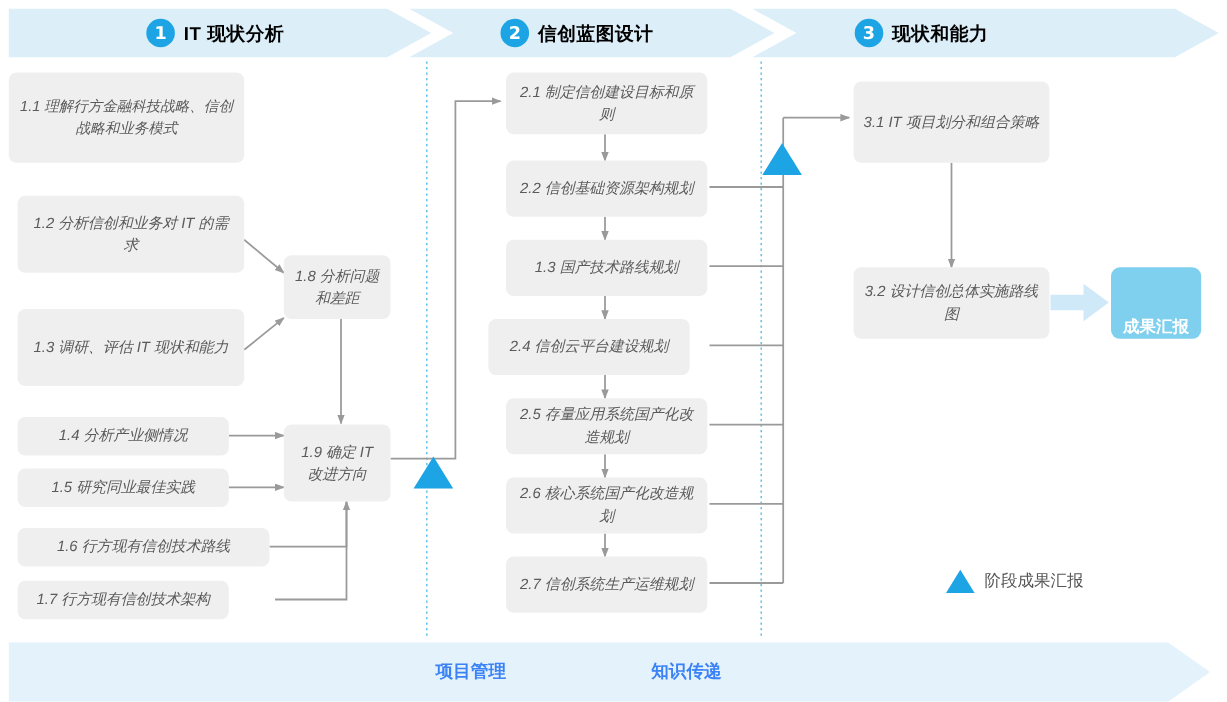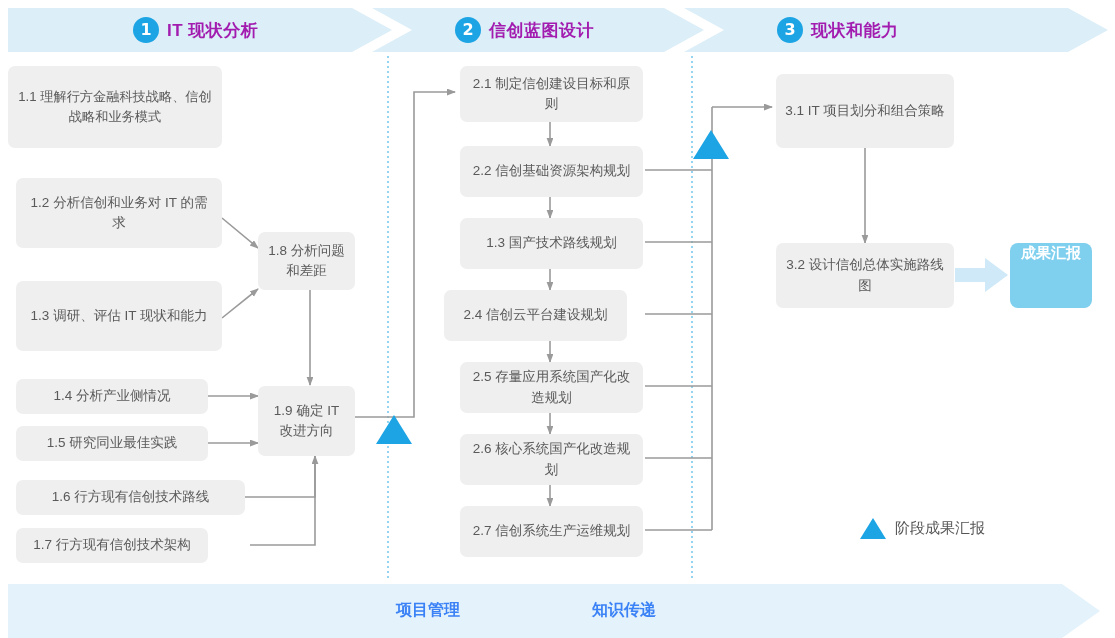--- a/index.html
+++ b/index.html
@@ -16,37 +16,37 @@
     position:absolute;display:flex;align-items:center;gap:8px;
     z-index:4;white-space:nowrap;
   }
   .phase-num{
     width:26px;height:26px;border-radius:50%;background:#1CA4E4;
     color:#fff;font-size:16px;font-weight:bold;
     display:flex;align-items:center;justify-content:center;
     font-family:"DejaVu Sans",sans-serif;line-height:1;
   }
   .phase-text{
-    color:#a21caf;font-size:17px;font-weight:bold;letter-spacing:.5px;
+    color:#000000;font-size:17px;font-weight:bold;letter-spacing:.5px;
   }
 
   
   .node{
     position:absolute;background:#EFEFEF;border-radius:7px;
     display:flex;align-items:center;justify-content:center;
     text-align:center;color:#5A5A5A;font-size:13.5px;line-height:1.5;
     padding:0 8px;box-sizing:border-box;z-index:3;
   }
   .node.n11{font-size:13.2px;}
-  .node span{display:block;}
+  .node span{display:block;font-style:italic;}
 
   
   .result{
     position:absolute;background:#7FCFEE;border-radius:8px;
-    display:flex;align-items:flex-start;justify-content:center;
+    display:flex;align-items:flex-end;justify-content:center;
     color:#fff;font-size:15px;font-weight:bold;line-height:1.35;
     text-align:center;z-index:3;
   }
 
   
   .legend{
     position:absolute;display:flex;align-items:center;gap:9px;z-index:4;
   }
   .legend-tri{
     width:0;height:0;border-left:13px solid transparent;

